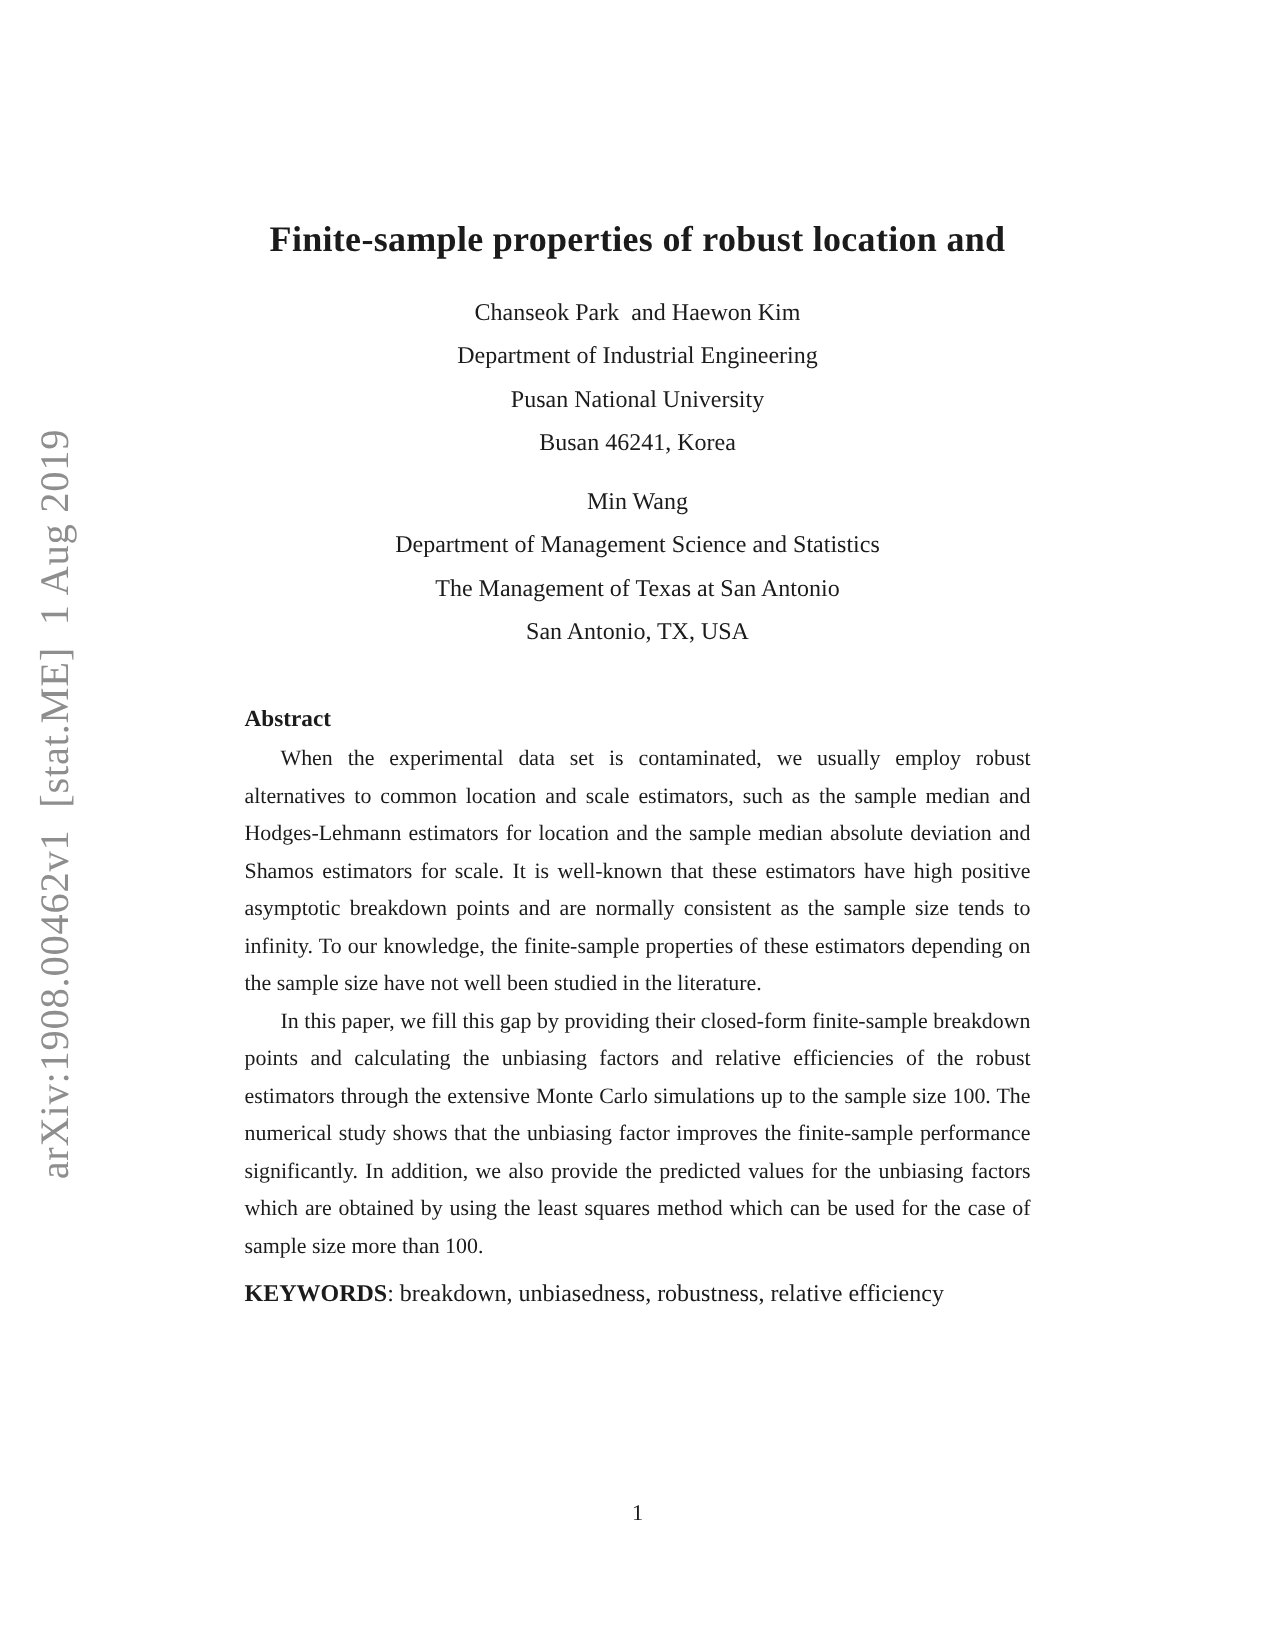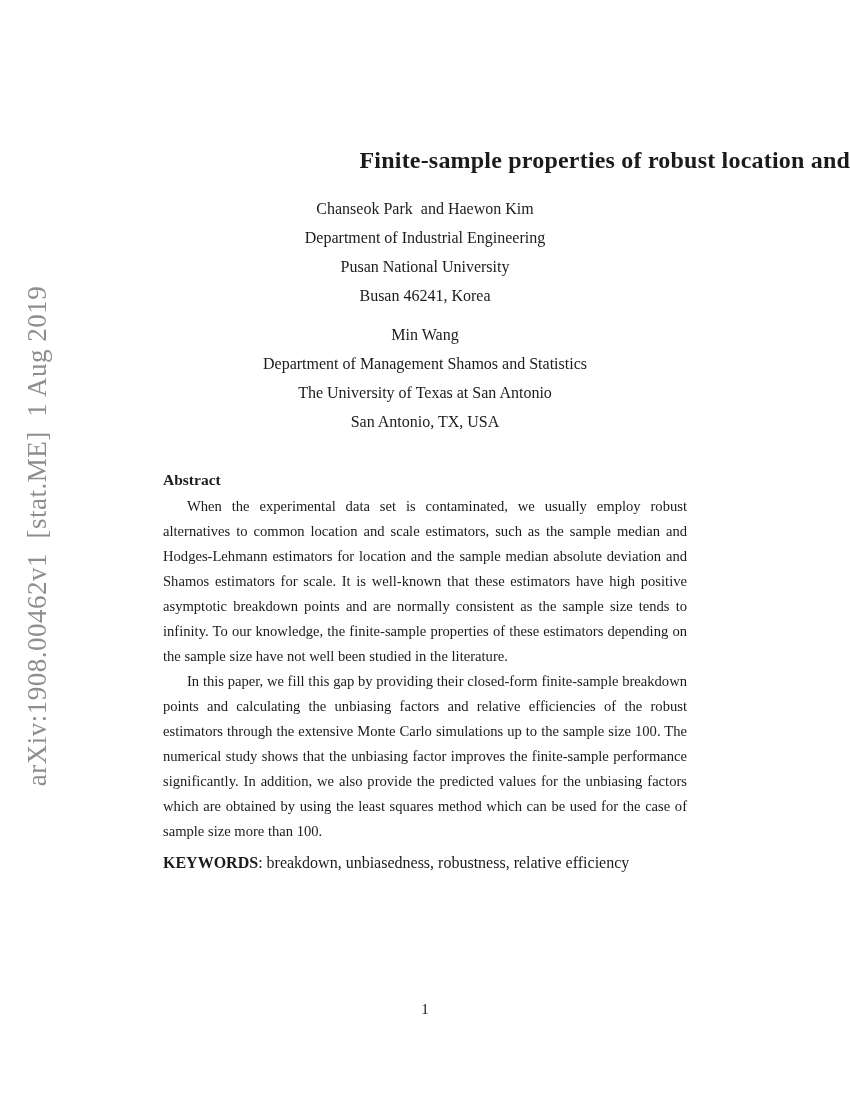--- a/index.html
+++ b/index.html
@@ -19,21 +19,21 @@
     left: 37px;
     top: 536px;
     transform: translate(-50%, -50%) rotate(-90deg);
     white-space: pre;
     font-size: 27px;
     color: #8e8e8e;
     letter-spacing: 0.5px;
   }
   .paper-title {
     padding-top: 134px;
-    text-align: right;
+    text-align: center;
     font-size: 24px;
     font-weight: bold;
     line-height: 52px;
     letter-spacing: 0.2px;
   }
   .author-block {
     text-align: center;
     font-size: 16px;
     line-height: 29px;
   }
@@ -85,22 +85,22 @@
 
   <div class="author-block first">
     <div class="author-names">Chanseok Park  and Haewon Kim</div>
     <div>Department of Industrial Engineering</div>
     <div>Pusan National University</div>
     <div>Busan 46241, Korea</div>
   </div>
 
   <div class="author-block second">
     <div class="author-names">Min Wang</div>
-    <div>Department of Management Shamos and Statistics</div>
-    <div>The University of Texas at San Antonio</div>
+    <div>Department of Management Science and Statistics</div>
+    <div>The Management of Texas at San Antonio</div>
     <div>San Antonio, TX, USA</div>
   </div>
 
   <div class="abstract">
     <div class="abstract-heading">Abstract</div>
     <div class="abstract-body">
       <p>When the experimental data set is contaminated, we usually employ robust alternatives to common location and scale estimators, such as the sample median and Hodges-Lehmann estimators for location and the sample median absolute deviation and Shamos estimators for scale. It is well-known that these estimators have high positive asymptotic breakdown points and are normally consistent as the sample size tends to infinity. To our knowledge, the finite-sample properties of these estimators depending on the sample size have not well been studied in the literature.</p>
       <p>In this paper, we fill this gap by providing their closed-form finite-sample breakdown points and calculating the unbiasing factors and relative efficiencies of the robust estimators through the extensive Monte Carlo simulations up to the sample size 100. The numerical study shows that the unbiasing factor improves the finite-sample performance significantly. In addition, we also provide the predicted values for the unbiasing factors which are obtained by using the least squares method which can be used for the case of sample size more than 100.</p>
     </div>
     <div class="keywords-line"><span class="keywords-label">KEYWORDS</span><span>: breakdown, unbiasedness, robustness, relative efficiency</span></div>

